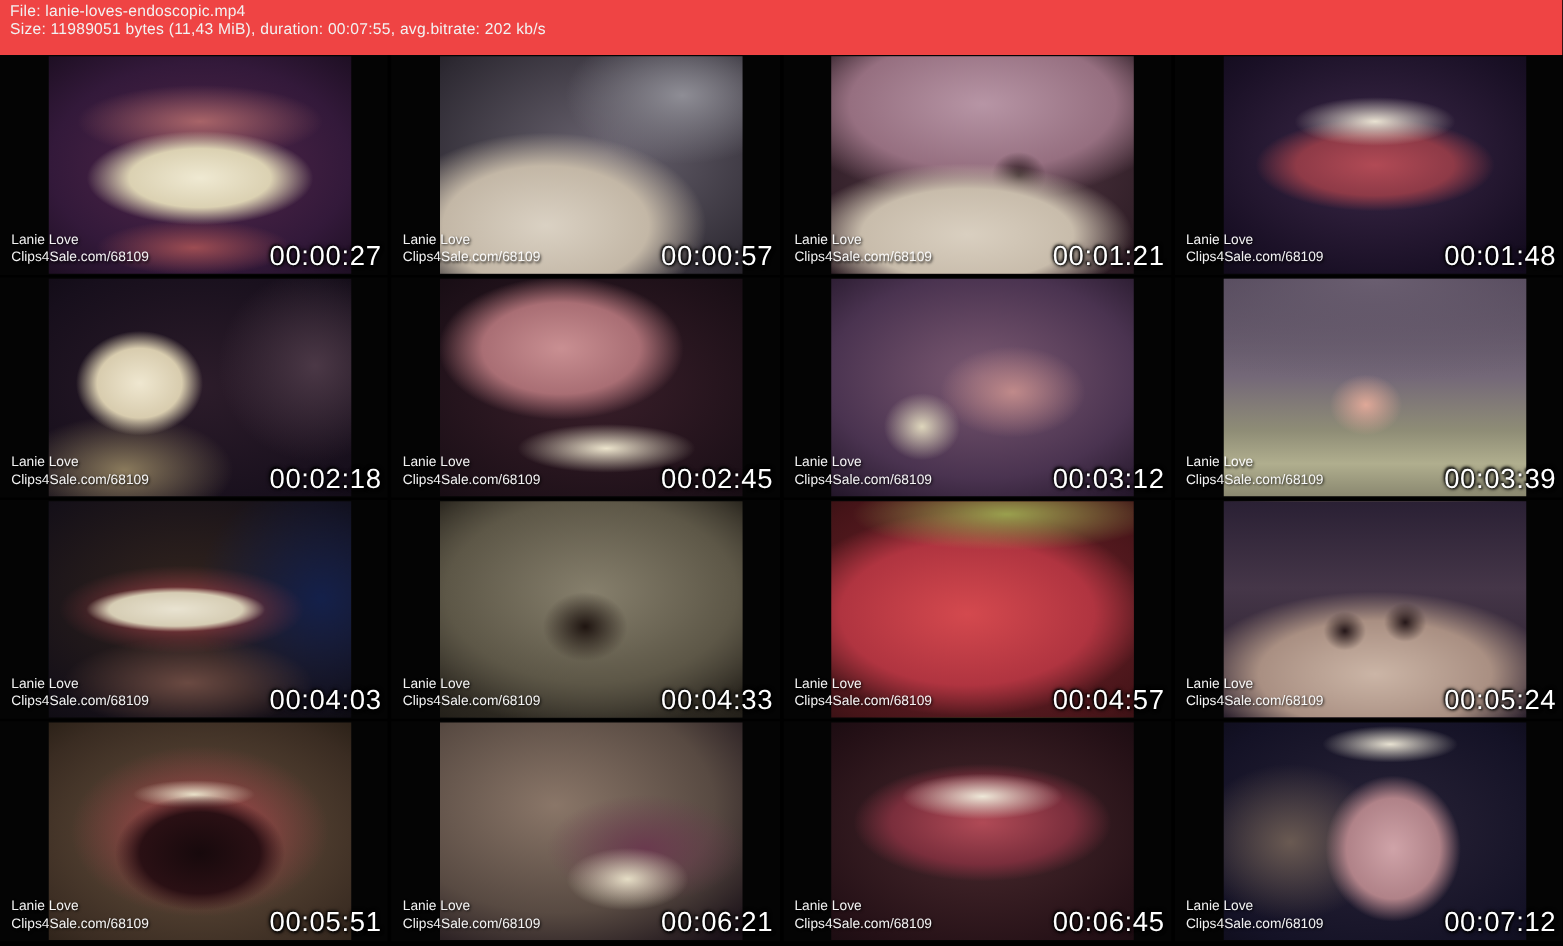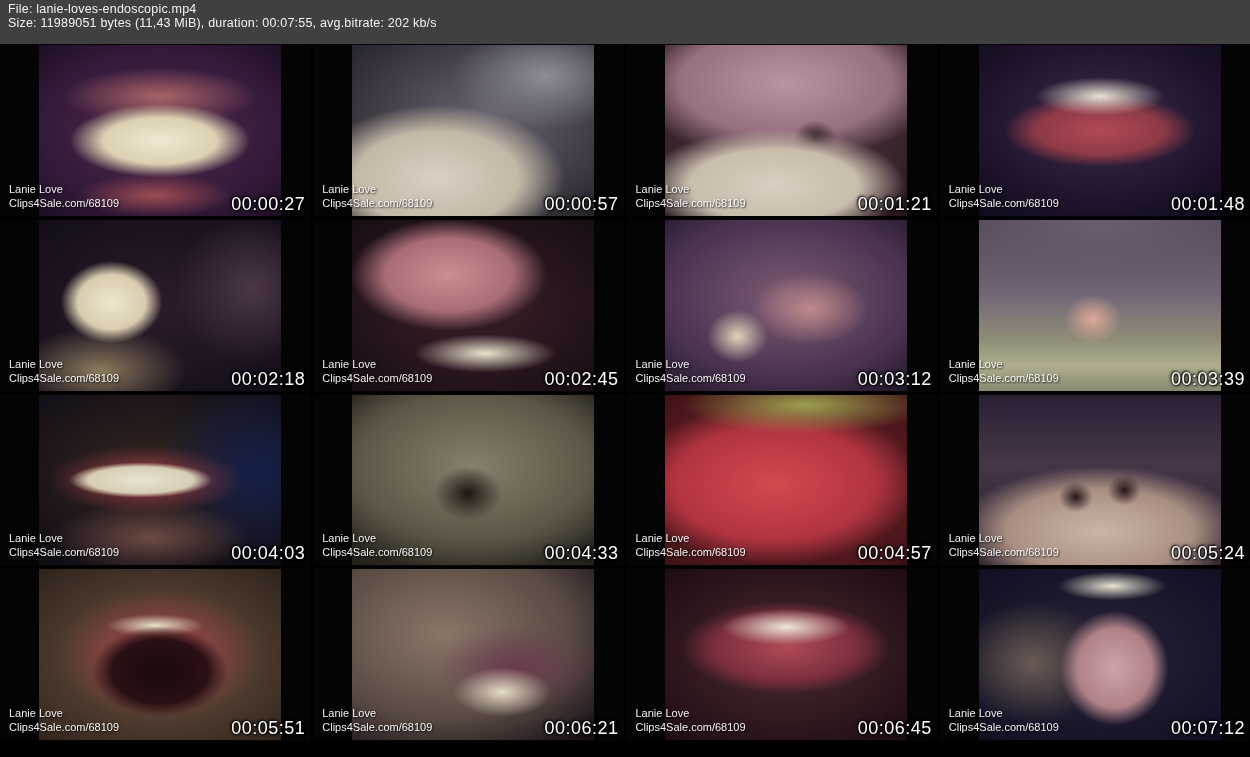--- a/index.html
+++ b/index.html
@@ -29,21 +29,21 @@
 
   
   .grid {
     flex: 1 1 auto;
     display: grid;
     grid-template-columns: repeat(4, 1fr);
     grid-template-rows: repeat(4, 1fr);
     column-gap: 3px;
     row-gap: 2px;
     background: #000;
-    padding-bottom: 16px;
+    padding-bottom: 4px;
     box-sizing: border-box;
   }
   .cell {
     position: relative;
     background: #040404;
     overflow: hidden;
   }
   
   .frame {
     position: absolute;
@@ -58,31 +58,31 @@
     color: rgba(255,255,255,0.95);
     font-size: 11px;
     line-height: 14px;
     text-shadow: 1px 1px 2px rgba(0,0,0,0.85);
   }
   .timestamp {
     position: absolute;
     right: 5px; bottom: 2px;
     z-index: 3;
     color: #ffffff;
-    font-size: 18px;
+    font-size: 22px;
     letter-spacing: 0.5px;
     text-shadow: 1px 1px 2px #000, -1px -1px 2px #000, 0 0 4px #000;
   }
 </style>
 </head>
 <body>
 
 <div class="sheet">
 
-  <div class="info-bar" style="background: #404040; color: rgb(242, 242, 242);">
+  <div class="info-bar" style="background: #ef4444; color: rgb(242, 242, 242);">
     <div>File: lanie-loves-endoscopic.mp4</div>
     <div>Size: 11989051 bytes (11,43 MiB), duration: 00:07:55, avg.bitrate: 202 kb/s</div>
   </div>
 
   <div class="grid">
   <div class="cell">
     <div class="frame" style="background: radial-gradient(52% 30% at 50% 56%, rgb(239, 233, 210) 0%, rgb(219, 209, 178) 45%, rgba(0, 0, 0, 0) 72%), radial-gradient(58% 24% at 50% 30%, rgb(168, 100, 104) 0%, rgba(0, 0, 0, 0) 70%), radial-gradient(46% 18% at 48% 88%, rgb(156, 76, 82) 0%, rgba(0, 0, 0, 0) 70%), radial-gradient(90% 85%, rgb(83, 40, 74) 0%, rgb(51, 25, 58) 55%, rgb(14, 7, 18) 100%);"></div>
     <div class="watermark">
       <div>Lanie Love</div>
       <div>Clips4Sale.com/68109</div>

